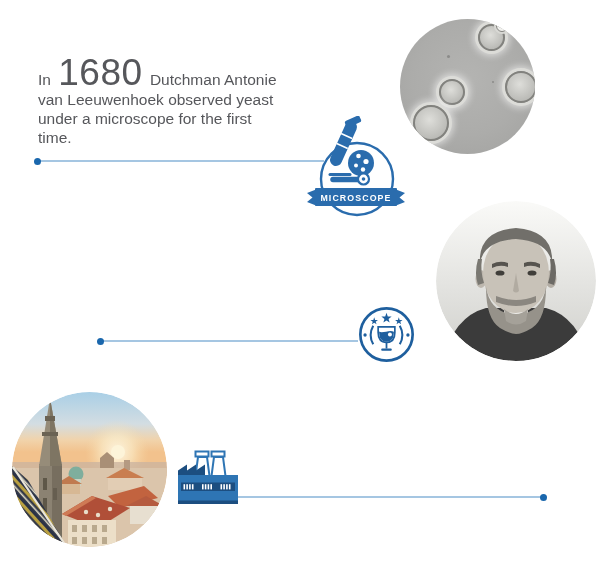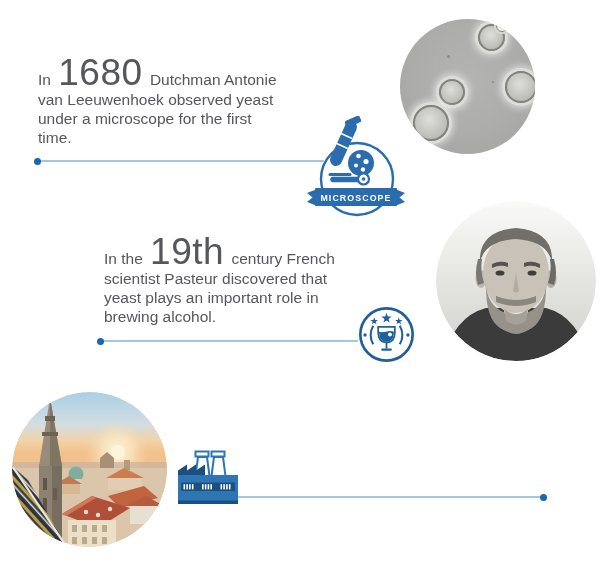--- a/index.html
+++ b/index.html
@@ -105,28 +105,20 @@
       <div class="ycell" id="ycellBud"></div>
       <div class="ycell" id="ycellB"></div>
       <div class="ycell" id="ycellC"></div>
       <div class="ycell" id="ycellD"></div>
       <div class="yspeck" id="yspeck1"></div>
       <div class="yspeck" id="yspeck2"></div>
     </div>
   </section>
 
   <section class="event">
-    <div class="tb" id="tb2">
-      <span class="pre">In the</span>
-      <span class="yr">19th</span>
-      <span class="rest">century French
-scientist Pasteur discovered that
-yeast plays an important role in
-brewing alcohol.</span>
-    </div>
     <div class="tline" id="line2"></div>
     <div class="tdot" id="dot2"></div>
 
     <svg id="wine-badge" viewBox="0 0 60 60">
       <g fill="#1e5f9e">
         <circle cx="30" cy="30" r="26.6" fill="none" stroke="#1e5f9e" stroke-width="2.7"></circle>
         <polygon points="30,8 31.3,11.7 35.2,11.8 32.1,14.2 33.2,17.9 30,15.7 26.8,17.9 27.9,14.2 24.8,11.8 28.7,11.7"></polygon>
         <polygon points="17.5,12.5 18.4,15.2 21.3,15.3 19,17 19.9,19.7 17.5,18.1 15.2,19.7 16,17 13.7,15.3 16.6,15.2"></polygon>
         <polygon points="42.5,12.5 43.4,15.2 46.3,15.3 44,17 44.9,19.7 42.5,18.1 40.2,19.7 41,17 38.7,15.3 41.6,15.2"></polygon>
         <path d="M22.5,27 C26,29.5 33,24.5 37.5,27.2 L37.5,28 Q37.5,37.3 30,37.3 Q22.5,37.3 22.5,28 Z"></path>

